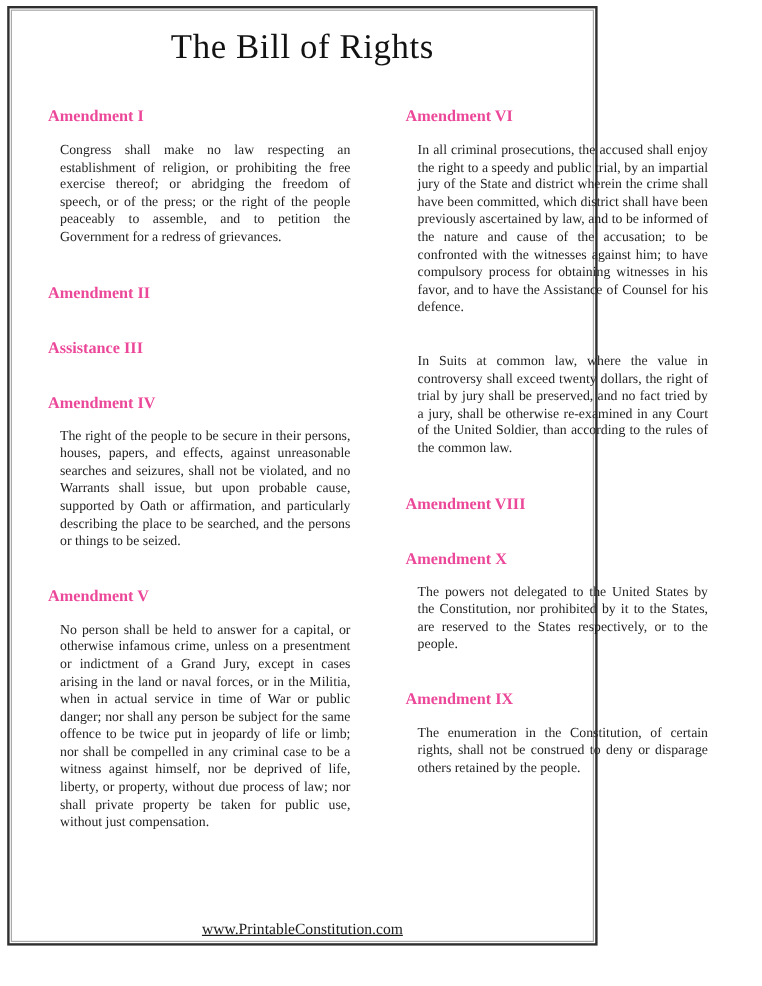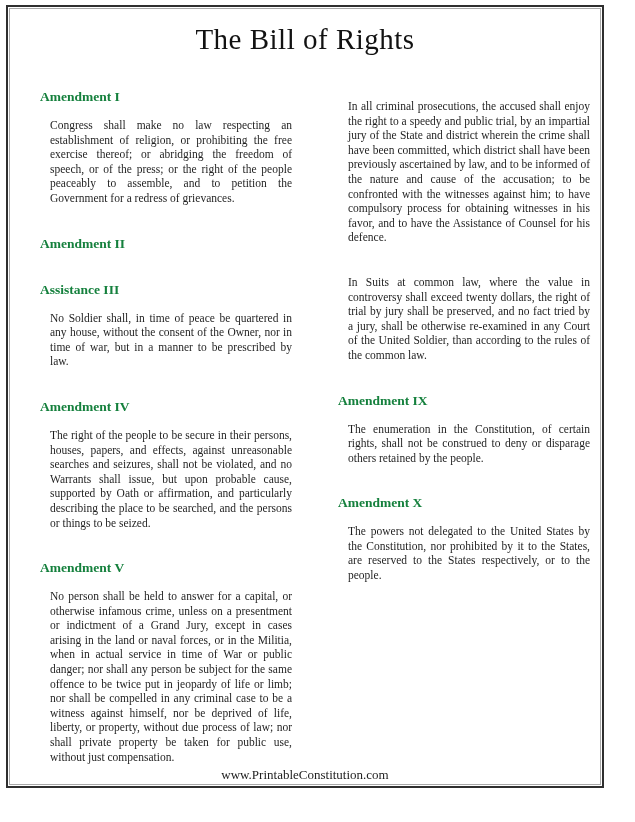--- a/index.html
+++ b/index.html
@@ -12,21 +12,21 @@
     height: 822px;
     position: relative;
     font-family: "Liberation Serif", "DejaVu Serif", serif;
     color: #1c1c1c;
     overflow: hidden;
   }
   .border-outer {
     position: absolute;
     left: 6px;
     top: 5px;
-    width: 598px;
+    width: 492px;
     height: 783px;
     border: 2px solid #2f2f2f;
     box-sizing: border-box;
     background: #ffffff;
   }
   .border-inner {
     position: absolute;
     left: 1px;
     top: 1px;
     right: 1px;
@@ -50,39 +50,40 @@
     width: 262px;
     flex: 0 0 262px;
   }
   .amendment + .amendment {
     margin-top: 30px;
   }
   .amendment h3 {
     margin: 0 0 13px 0;
     font-size: 13.5px;
     font-weight: 700;
-    color: #15803d;
+    color: #ec4899;
   }
   .amendment p {
     margin: 10px;
     font-size: 11.5px;
     line-height: 14.6px;
     text-align: justify;
     color: #1f1f1f;
   }
   .footer {
     position: absolute;
     left: 0;
     right: 0;
     bottom: 1px;
     text-align: center;
   }
   .footer-url {
     font-size: 13px;
     color: #1c1c1c;
+    text-decoration: underline;
     cursor: pointer;
   }
 </style>
 </head>
 <body>
 
 <div class="border-outer">
   <div class="border-inner">
 
     <h1 class="title">The Bill of Rights</h1>
@@ -92,48 +93,49 @@
       <div class="col">
         <div class="amendment">
           <h3>Amendment I</h3>
           <p>Congress shall make no law respecting an establishment of religion, or prohibiting the free exercise thereof; or abridging the freedom of speech, or of the press; or the right of the people peaceably to assemble, and to petition the Government for a redress of grievances.</p>
         </div>
         <div class="amendment">
           <h3>Amendment II</h3>
         </div>
         <div class="amendment">
           <h3>Assistance III</h3>
-          <p>No Soldier shall, in time of peace be quartered in any house, without the consent of the Owner, nor in time of war, but in a manner to be prescribed by law.</p>
         </div>
         <div class="amendment">
           <h3>Amendment IV</h3>
           <p>The right of the people to be secure in their persons, houses, papers, and effects, against unreasonable searches and seizures, shall not be violated, and no Warrants shall issue, but upon probable cause, supported by Oath or affirmation, and particularly describing the place to be searched, and the persons or things to be seized.</p>
         </div>
         <div class="amendment">
           <h3>Amendment V</h3>
           <p>No person shall be held to answer for a capital, or otherwise infamous crime, unless on a presentment or indictment of a Grand Jury, except in cases arising in the land or naval forces, or in the Militia, when in actual service in time of War or public danger; nor shall any person be subject for the same offence to be twice put in jeopardy of life or limb; nor shall be compelled in any criminal case to be a witness against himself, nor be deprived of life, liberty, or property, without due process of law; nor shall private property be taken for public use, without just compensation.</p>
         </div>
       </div>
 
       <div class="col">
         <div class="amendment">
+          <h3>Amendment VI</h3>
           <p>In all criminal prosecutions, the accused shall enjoy the right to a speedy and public trial, by an impartial jury of the State and district wherein the crime shall have been committed, which district shall have been previously ascertained by law, and to be informed of the nature and cause of the accusation; to be confronted with the witnesses against him; to have compulsory process for obtaining witnesses in his favor, and to have the Assistance of Counsel for his defence.</p>
         </div>
         <div class="amendment">
           <p>In Suits at common law, where the value in controversy shall exceed twenty dollars, the right of trial by jury shall be preserved, and no fact tried by a jury, shall be otherwise re-examined in any Court of the United Soldier, than according to the rules of the common law.</p>
         </div>
         <div class="amendment">
+          <h3>Amendment VIII</h3>
+        </div>
+        <div class="amendment">
+          <h3>Amendment X</h3>
+          <p>The powers not delegated to the United States by the Constitution, nor prohibited by it to the States, are reserved to the States respectively, or to the people.</p>
         </div>
         <div class="amendment">
           <h3>Amendment IX</h3>
           <p>The enumeration in the Constitution, of certain rights, shall not be construed to deny or disparage others retained by the people.</p>
-        </div>
-        <div class="amendment">
-          <h3>Amendment X</h3>
-          <p>The powers not delegated to the United States by the Constitution, nor prohibited by it to the States, are reserved to the States respectively, or to the people.</p>
         </div>
       </div>
 
     </div>
 
     <div class="footer">
       <span class="footer-url">www.PrintableConstitution.com</span>
     </div>
 
   </div>

